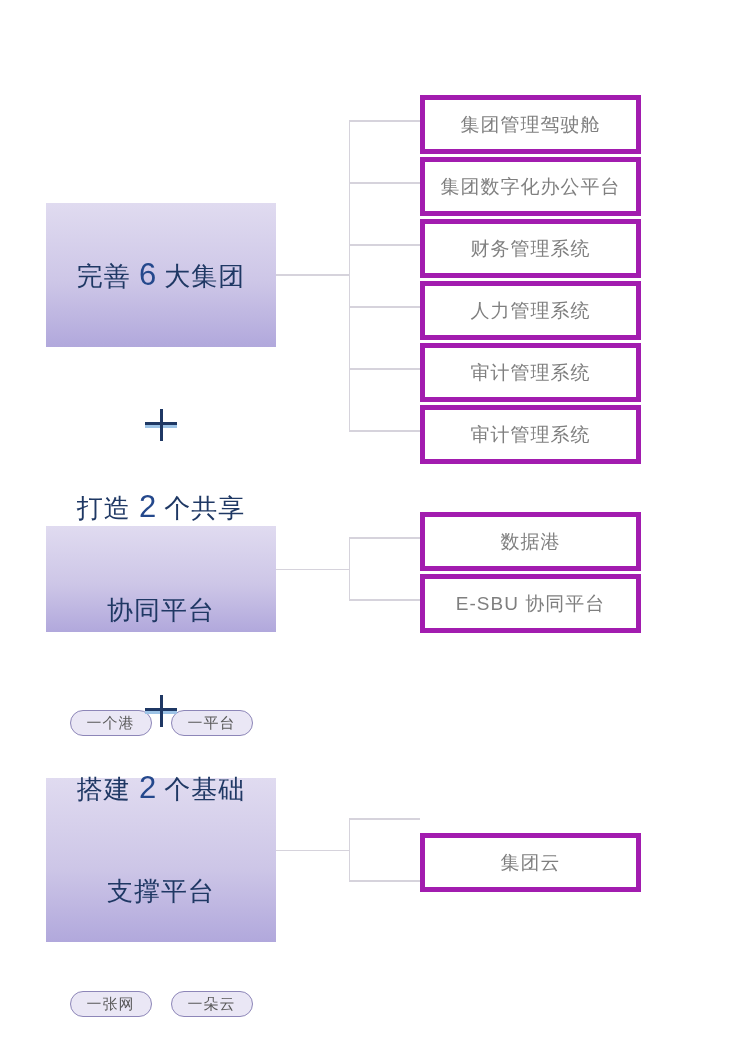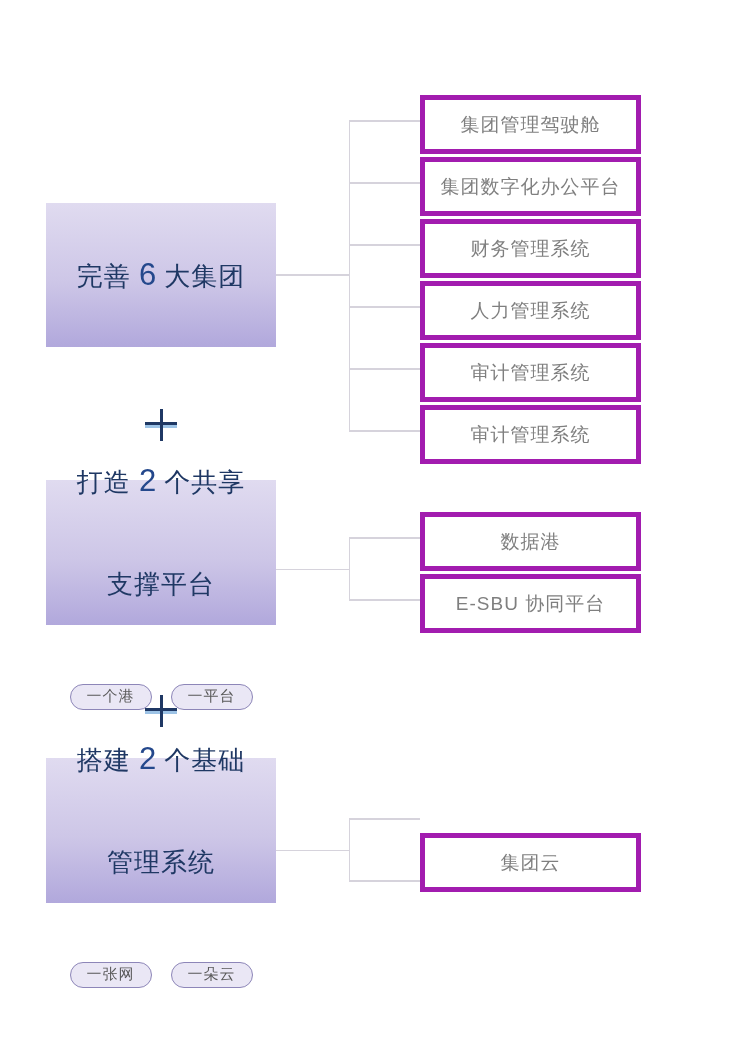--- a/index.html
+++ b/index.html
@@ -127,24 +127,24 @@
   <div class="child-box" style="top:281px">人力管理系统</div>
   <div class="child-box" style="top:343px">审计管理系统</div>
   <div class="child-box" style="top:405px">审计管理系统</div>
 
   <div class="plus" style="left:145px;top:409px">
     <div class="plus-glow"></div>
     <div class="plus-h"></div>
     <div class="plus-v"></div>
   </div>
 
-  <div class="gradient-box" style="top:480px;height:145px">
+  <div class="gradient-box" style="top:526px;height:106px">
     <div class="g-title">
       <div><span>打造 </span><span class="num">2</span><span> 个共享</span></div>
-      <div>支撑平台</div>
+      <div>协同平台</div>
     </div>
     <div class="badge-row">
       <div class="badge">一个港</div>
       <div class="badge">一平台</div>
     </div>
   </div>
 
   <div class="line hline" style="left:276px;top:568.5px;width:73px"></div>
   <div class="line vline" style="left:348.5px;top:537px;height:63px"></div>
   <div class="line hline" style="left:349px;top:537px;width:71px"></div>
@@ -152,24 +152,24 @@
 
   <div class="child-box" style="top:574px">E-SBU 协同平台</div>
   <div class="child-box" style="top:512px">数据港</div>
 
   <div class="plus" style="left:145px;top:695px">
     <div class="plus-glow"></div>
     <div class="plus-h"></div>
     <div class="plus-v"></div>
   </div>
 
-  <div class="gradient-box" style="top:758px;height:145px">
+  <div class="gradient-box" style="top:778px;height:164px">
     <div class="g-title">
       <div><span>搭建 </span><span class="num">2</span><span> 个基础</span></div>
-      <div>管理系统</div>
+      <div>支撑平台</div>
     </div>
     <div class="badge-row">
       <div class="badge">一张网</div>
       <div class="badge">一朵云</div>
     </div>
   </div>
 
   <div class="line hline" style="left:276px;top:849.5px;width:73px"></div>
   <div class="line vline" style="left:348.5px;top:818px;height:63px"></div>
   <div class="line hline" style="left:349px;top:818px;width:71px"></div>

